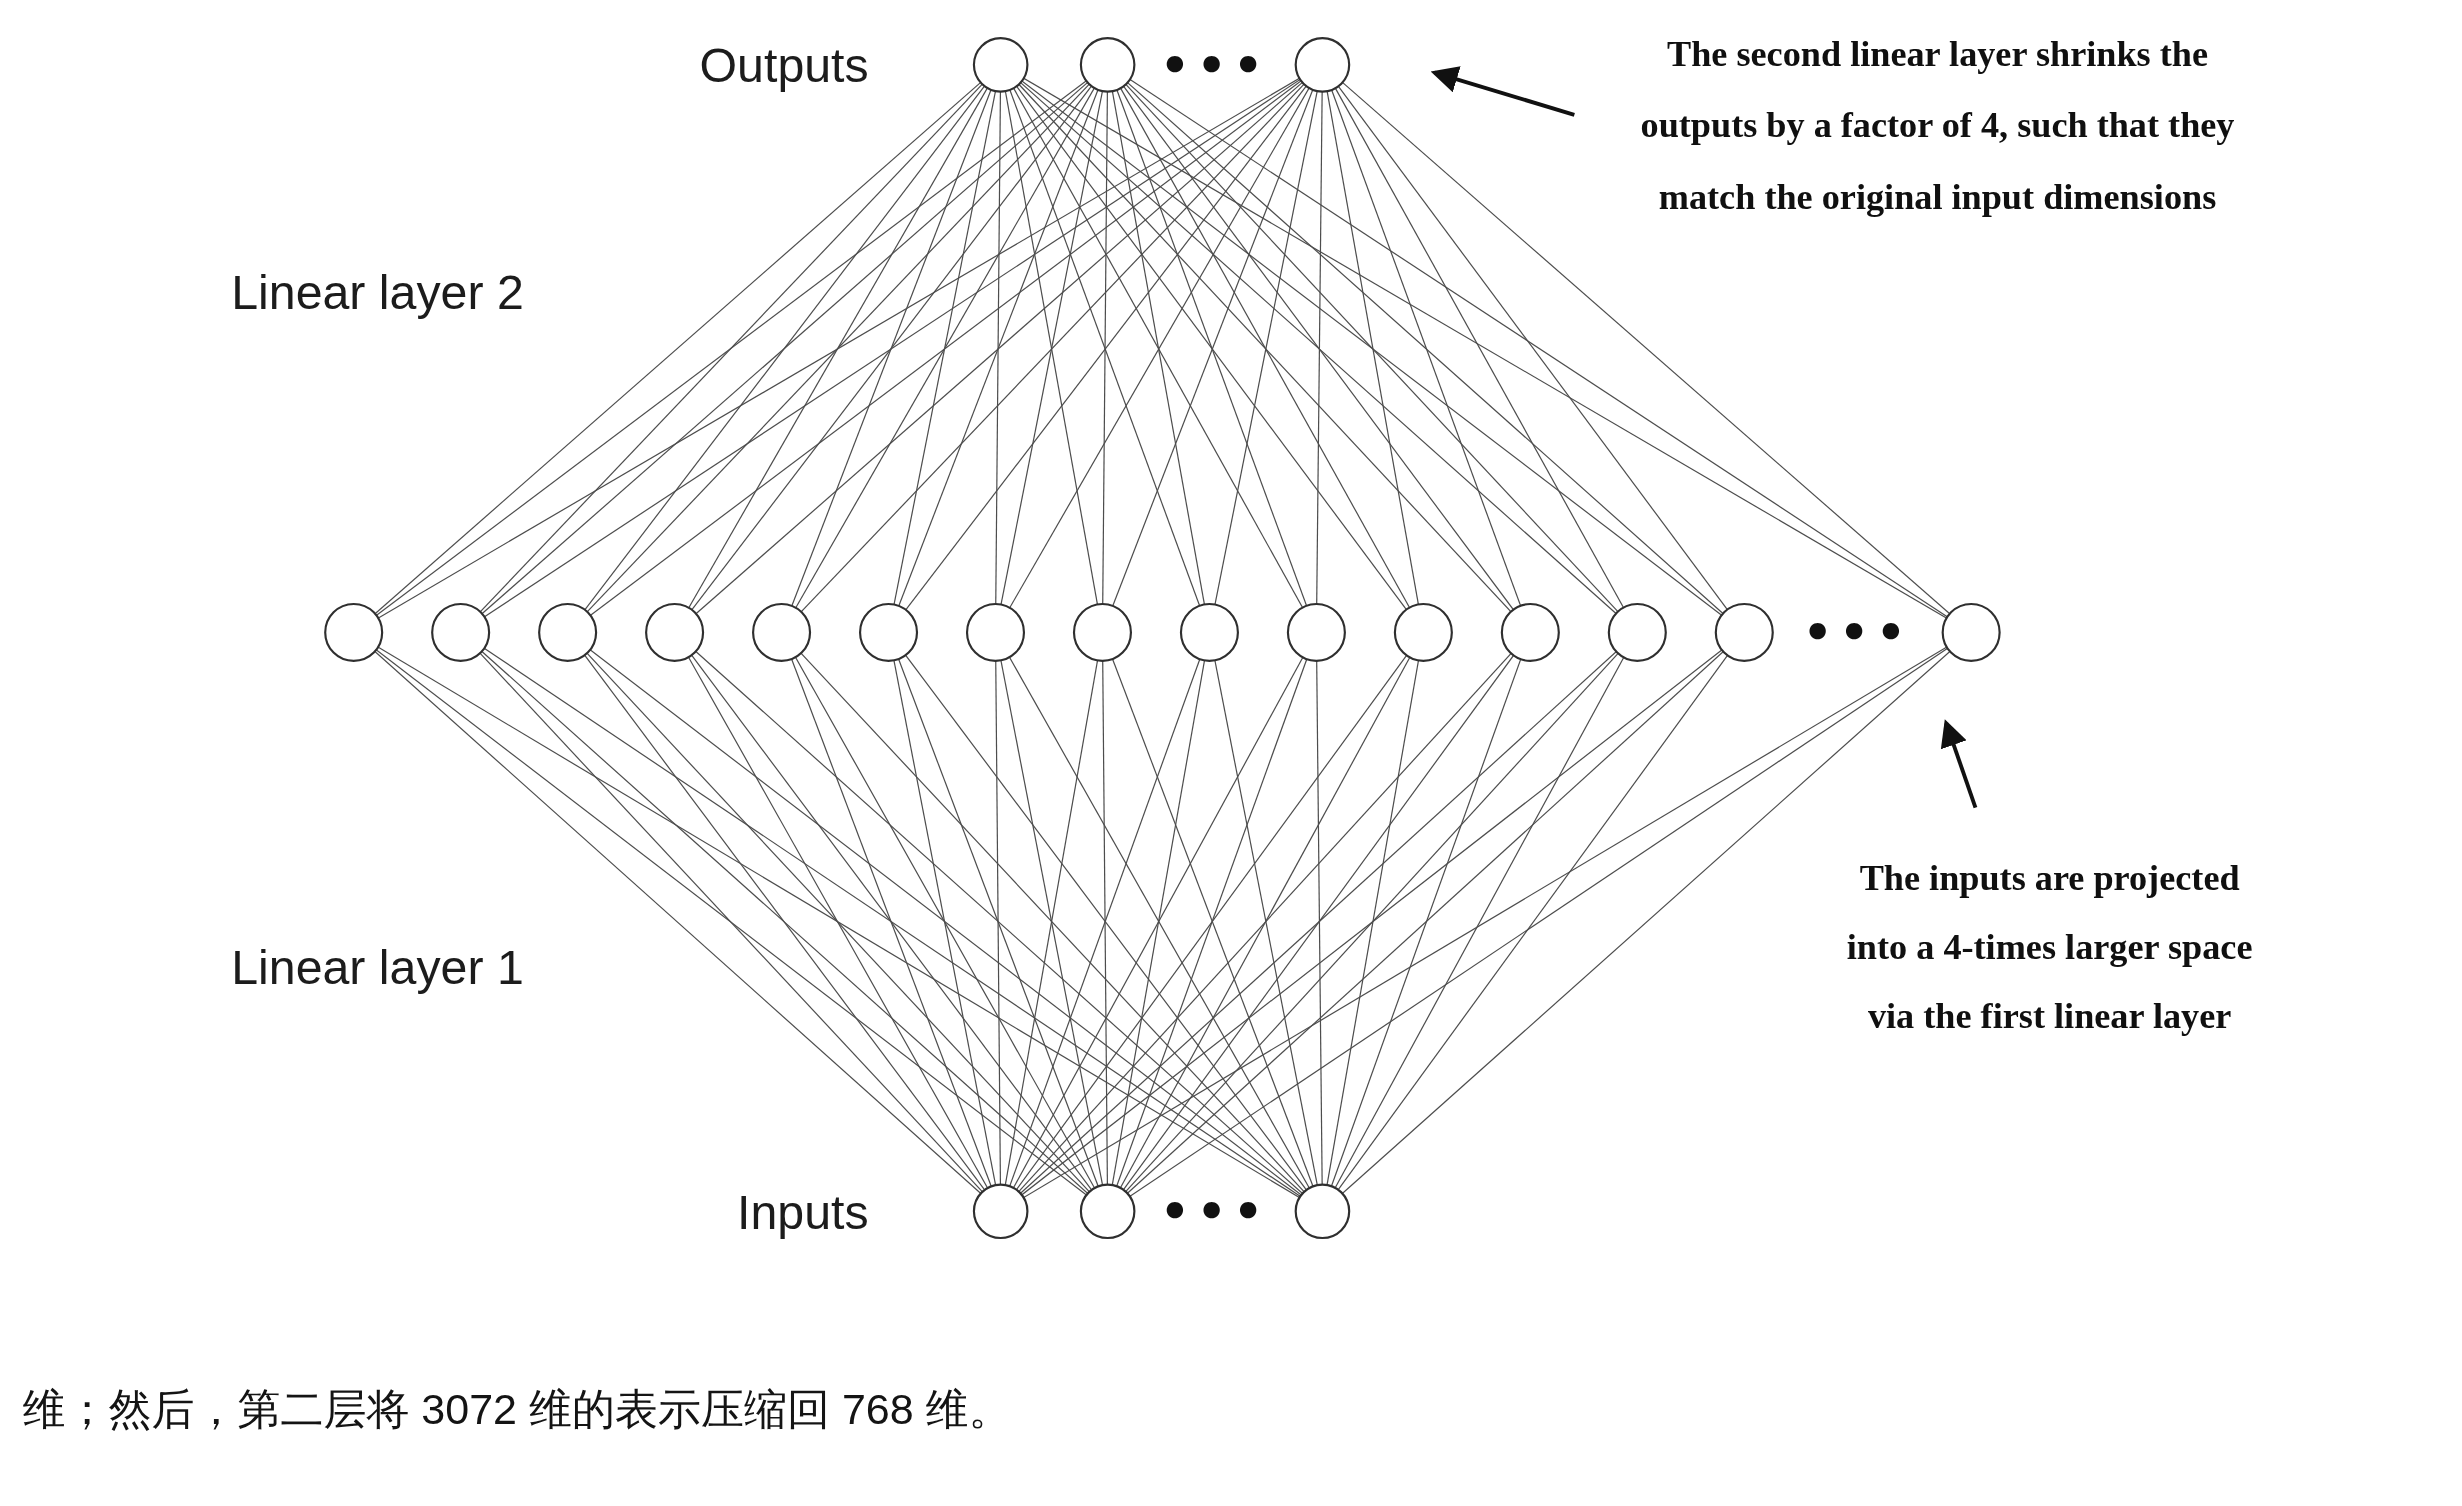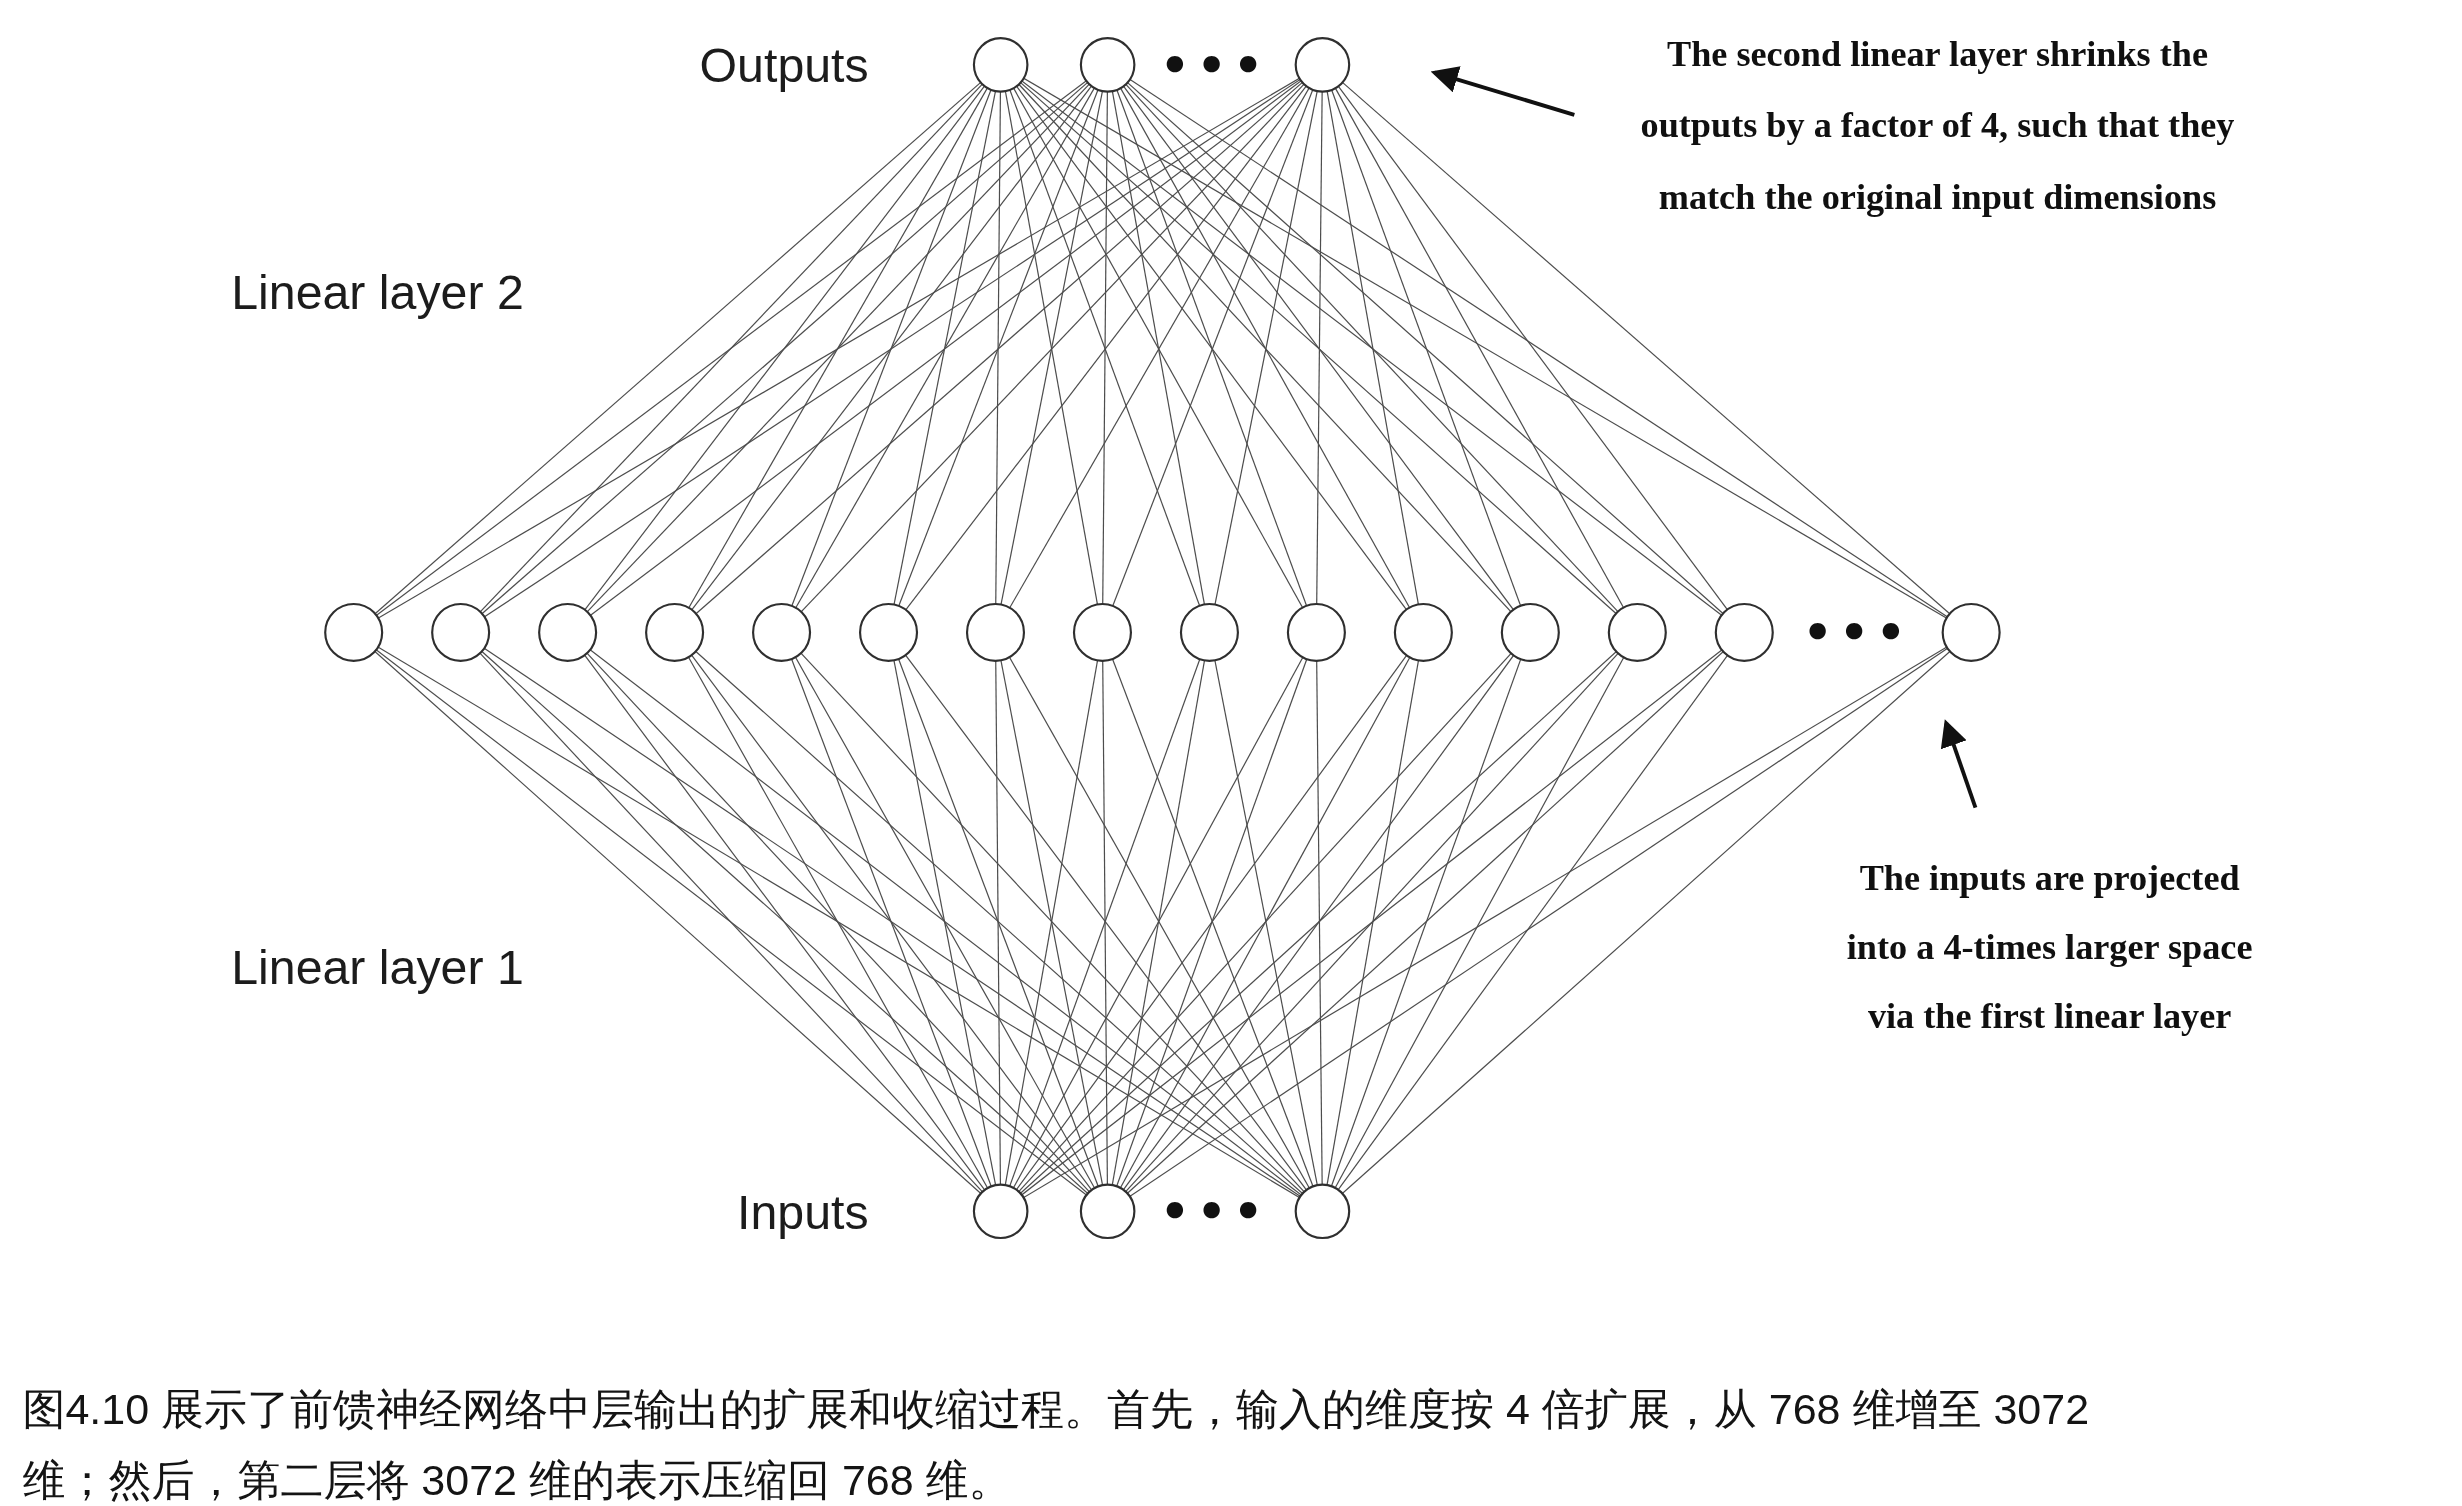--- a/index.html
+++ b/index.html
@@ -184,18 +184,17 @@
 
     <text class="annotation" x="2376" y="1032" text-anchor="middle">The inputs are projected</text>
     <text class="annotation" x="2376" y="1112" text-anchor="middle">into a 4-times larger space</text>
     <text class="annotation" x="2376" y="1192" text-anchor="middle">via the first linear layer</text>
 
     <line x1="1825" y1="133" x2="1663" y2="84" stroke="#111111" stroke-width="4.5" marker-end="url(#arrowhead)"></line>
     <line x1="2290" y1="936" x2="2256" y2="838" stroke="#111111" stroke-width="4.5" marker-end="url(#arrowhead)"></line>
   </svg>
 
   <div class="caption">
-    <div>图4.10 展示了前馈神经网络中层输出的扩展和收缩过程。首先，输入的维度按 4 倍扩展，从 768 维增至 3072</div>
     <div>维；然后，第二层将 3072 维的表示压缩回 768 维。</div>
   </div>
 
 </div>
 
 
 </body></html>

